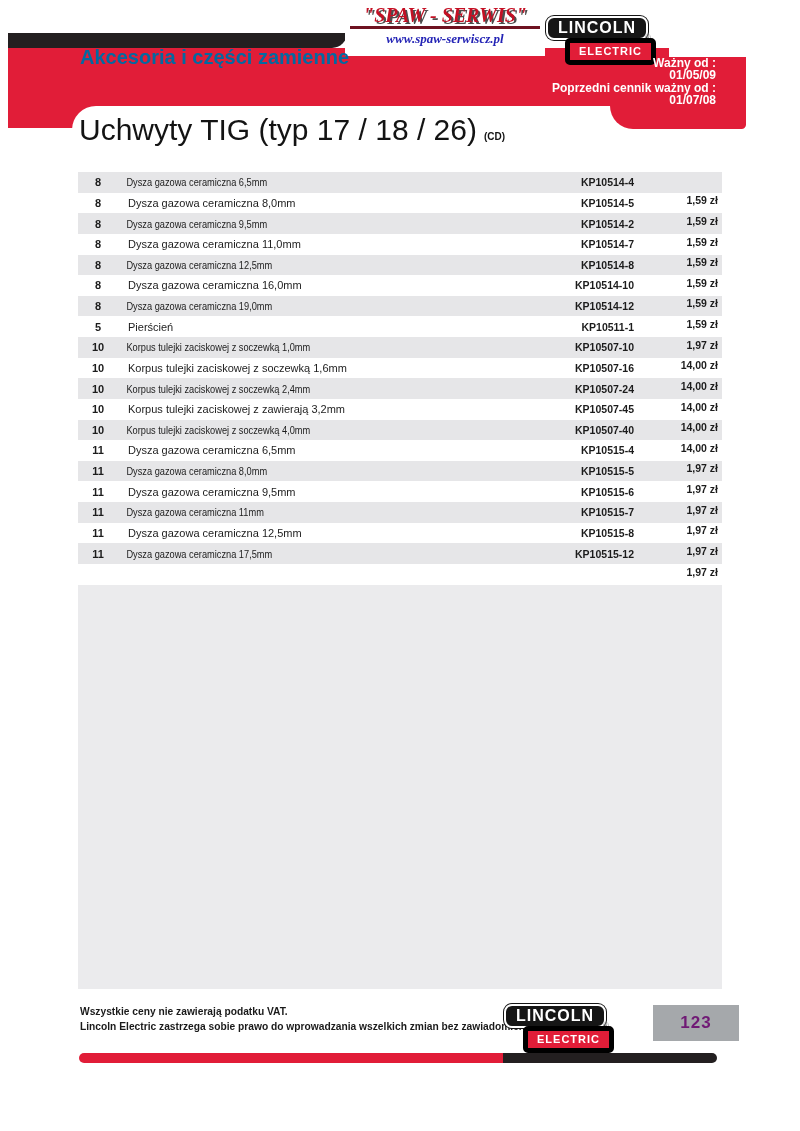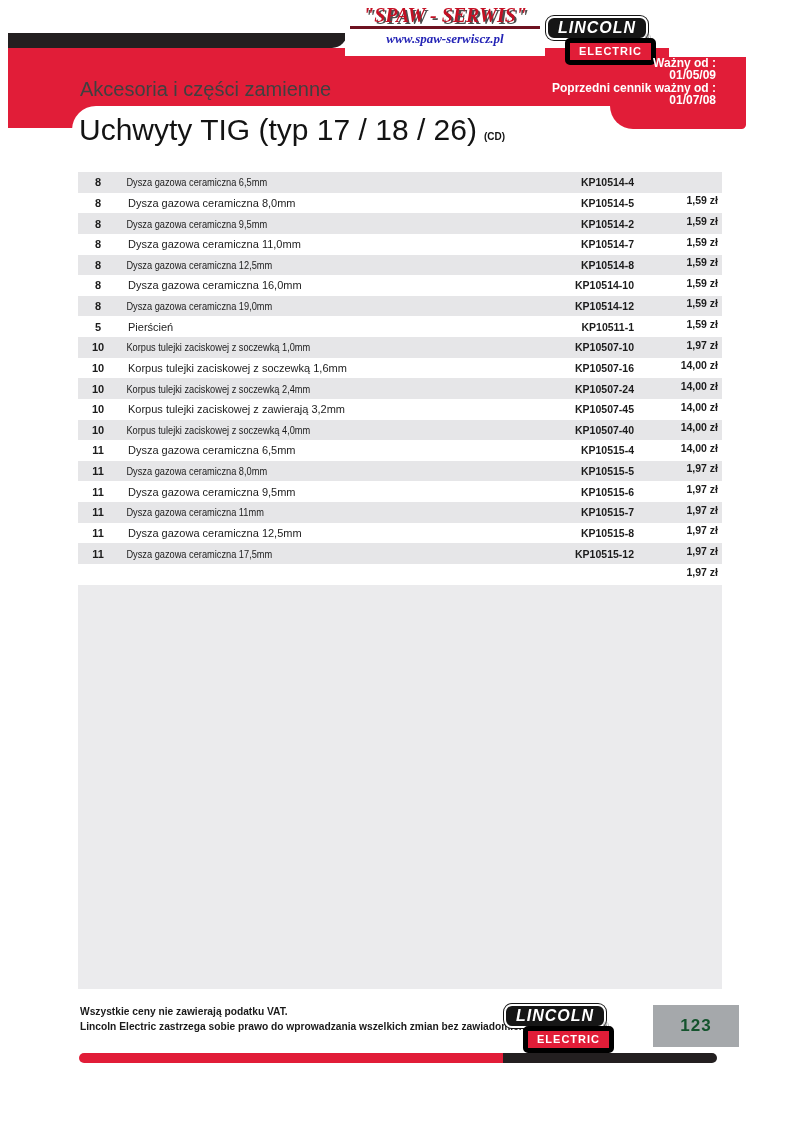--- a/index.html
+++ b/index.html
@@ -9,38 +9,38 @@
   
   .topbar{position:absolute;left:8px;top:33px;width:339px;height:15px;background:#231f20;
           border-radius:0 0 16px 0;z-index:1;}
   .band{position:absolute;left:8px;top:48px;width:738px;height:58px;background:#e11d38;z-index:1;}
   .sliver{position:absolute;left:669px;top:48px;width:77px;height:9px;background:#fff;z-index:2;}
   .redext{position:absolute;left:610px;top:106px;width:136px;height:23px;background:#e11d38;
           border-radius:0 0 5px 26px;z-index:1;}
   .redstub{position:absolute;left:8px;top:106px;width:92px;height:22px;background:#e11d38;z-index:1;}
   .wcorner{position:absolute;left:72px;top:106px;width:538px;height:24px;background:#fff;
            border-top-left-radius:26px;z-index:2;}
-  .sect{position:absolute;left:80px;top:78px;color:#404040;font-size:20px;font-weight:normal;z-index:4;}
+  .sect{position:absolute;left:80px;top:46px;color:#0369a1;font-size:20px;font-weight:bold;z-index:4;}
 
   
   .spawbox{position:absolute;left:345px;top:0;width:200px;height:56px;background:#fff;z-index:3;
            text-align:center;padding-top:5px;box-sizing:border-box;}
   .spawtitle{font-family:"Liberation Serif",serif;font-style:italic;font-weight:bold;font-size:20px;
              color:#c41024;text-shadow:2px 2px 0 #4d4d4d;line-height:21px;white-space:nowrap;}
   .spawline{height:3px;background:#6e1220;margin:0 5px;}
   .spawurl{font-family:"Liberation Serif",serif;font-style:italic;font-weight:bold;font-size:13px;
            color:#2323b5;margin-top:2px;}
 
   
   .lincoln{position:absolute;width:132px;height:48px;z-index:5;}
   .lincoln-header{left:546px;top:16px;}
   .lincoln-footer{left:504px;top:1004px;}
   .ln-top{position:absolute;left:0;top:0;background:#161616;color:#fff;font-weight:bold;
           font-size:16px;line-height:19px;letter-spacing:1px;padding:0 10px 1px;
-          border:2px solid #fff;box-shadow:0 0 0 1px #161616;border-radius:8px;white-space:nowrap;font-style:italic;}
+          border:2px solid #fff;box-shadow:0 0 0 1px #161616;border-radius:8px;white-space:nowrap;}
   .ln-bot{position:absolute;left:19px;top:22px;background:#e11d38;color:#fff;font-weight:bold;
           font-size:11px;line-height:14px;letter-spacing:1px;padding:1px 9px 2px;
           border:5px solid #000000;border-radius:5px;white-space:nowrap;}
   .ln-reg{position:absolute;left:99px;top:17px;font-size:8px;color:#6e6e6e;}
 
   
   .validity{position:absolute;left:480px;top:57px;width:236px;text-align:right;color:#fff;
             font-weight:bold;font-size:12px;line-height:12.3px;z-index:6;}
 
   
@@ -59,22 +59,22 @@
   .price{width:84px;text-align:right;font-weight:bold;font-size:10.5px;margin-top:36px;}
 
   
   .panel{position:absolute;left:78px;top:585px;width:644px;height:404px;background:#ebebed;}
 
   
   .note{position:absolute;left:80px;font-size:11px;font-weight:bold;color:#1a1a1a;
         transform:scaleX(0.93);transform-origin:0 0;white-space:nowrap;}
   .note1{top:1005px;}
   .note2{top:1020px;}
-  .pagebox{position:absolute;left:653px;top:1005px;width:86px;height:42px;background:#a5a8ab;
-           color:#14532d;font-size:17px;font-weight:bold;display:flex;align-items:center;
+  .pagebox{position:absolute;left:653px;top:1005px;width:86px;height:36px;background:#a5a8ab;
+           color:#701a75;font-size:17px;font-weight:bold;display:flex;align-items:center;
            justify-content:center;letter-spacing:1px;}
   .bbar{position:absolute;left:79px;top:1053px;width:638px;height:10px;border-radius:7px;
         overflow:hidden;display:flex;}
   .bbar-red{width:424px;background:#e11d38;}
   .bbar-black{flex:1;background:#231f20;}
 </style>
 </head>
 <body>
 
 <div class="page">

